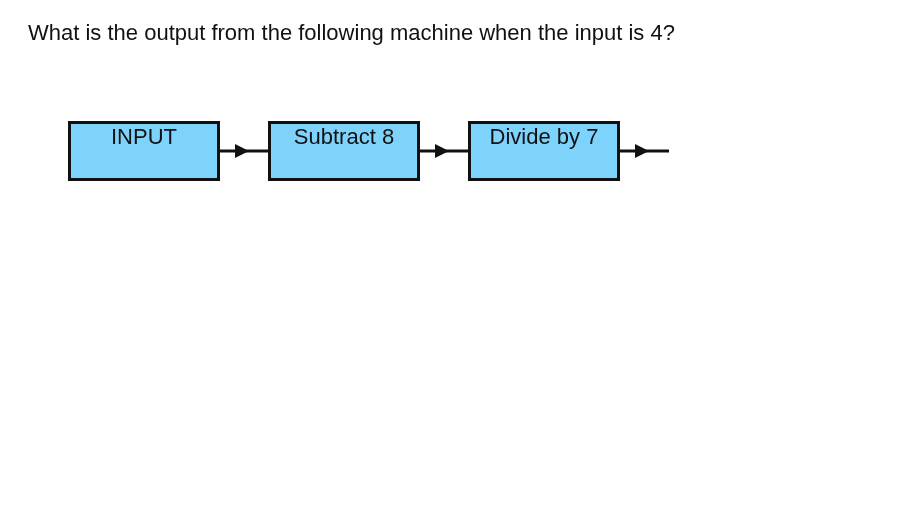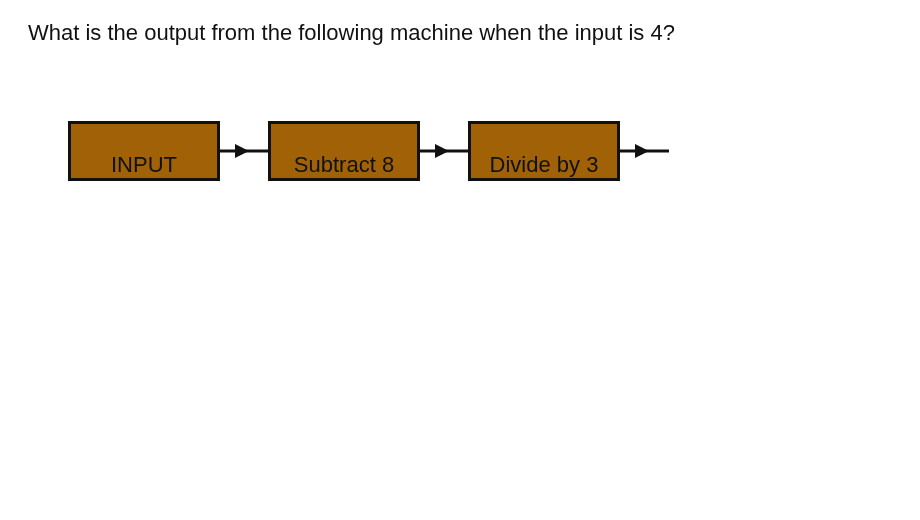--- a/index.html
+++ b/index.html
@@ -32,23 +32,23 @@
     width: 920px;
     height: 520px;
   }
   .mbox {
     position: absolute;
     top: 121px;
     width: 152px;
     height: 60px;
     box-sizing: border-box;
     border: 3px solid #111111;
-    background: #a16207;
+    background: #7dd3fc;
     display: flex;
-    align-items: flex-end;
+    align-items: flex-start;
     justify-content: center;
   }
   .mbox .label {
     font-size: 22px;
     color: #111111;
     white-space: nowrap;
   }
   .mbox.b0 { left: 68px; }
   .mbox.b1 { left: 268px; }
   .mbox.b2 { left: 468px; }
@@ -91,21 +91,21 @@
     </div>
 
     <div class="connector c1">
       <svg width="50" height="26" viewBox="0 0 50 26" aria-hidden="true">
         <line x1="0" y1="13" x2="50" y2="13"></line>
         <polygon points="16,6 30,13 16,20"></polygon>
       </svg>
     </div>
 
     <div class="mbox b2">
-      <span class="label">Divide by 3</span>
+      <span class="label">Divide by 7</span>
     </div>
 
     <div class="connector c2">
       <svg width="50" height="26" viewBox="0 0 50 26" aria-hidden="true">
         <line x1="0" y1="13" x2="50" y2="13"></line>
         <polygon points="16,6 30,13 16,20"></polygon>
       </svg>
     </div>
 
 

